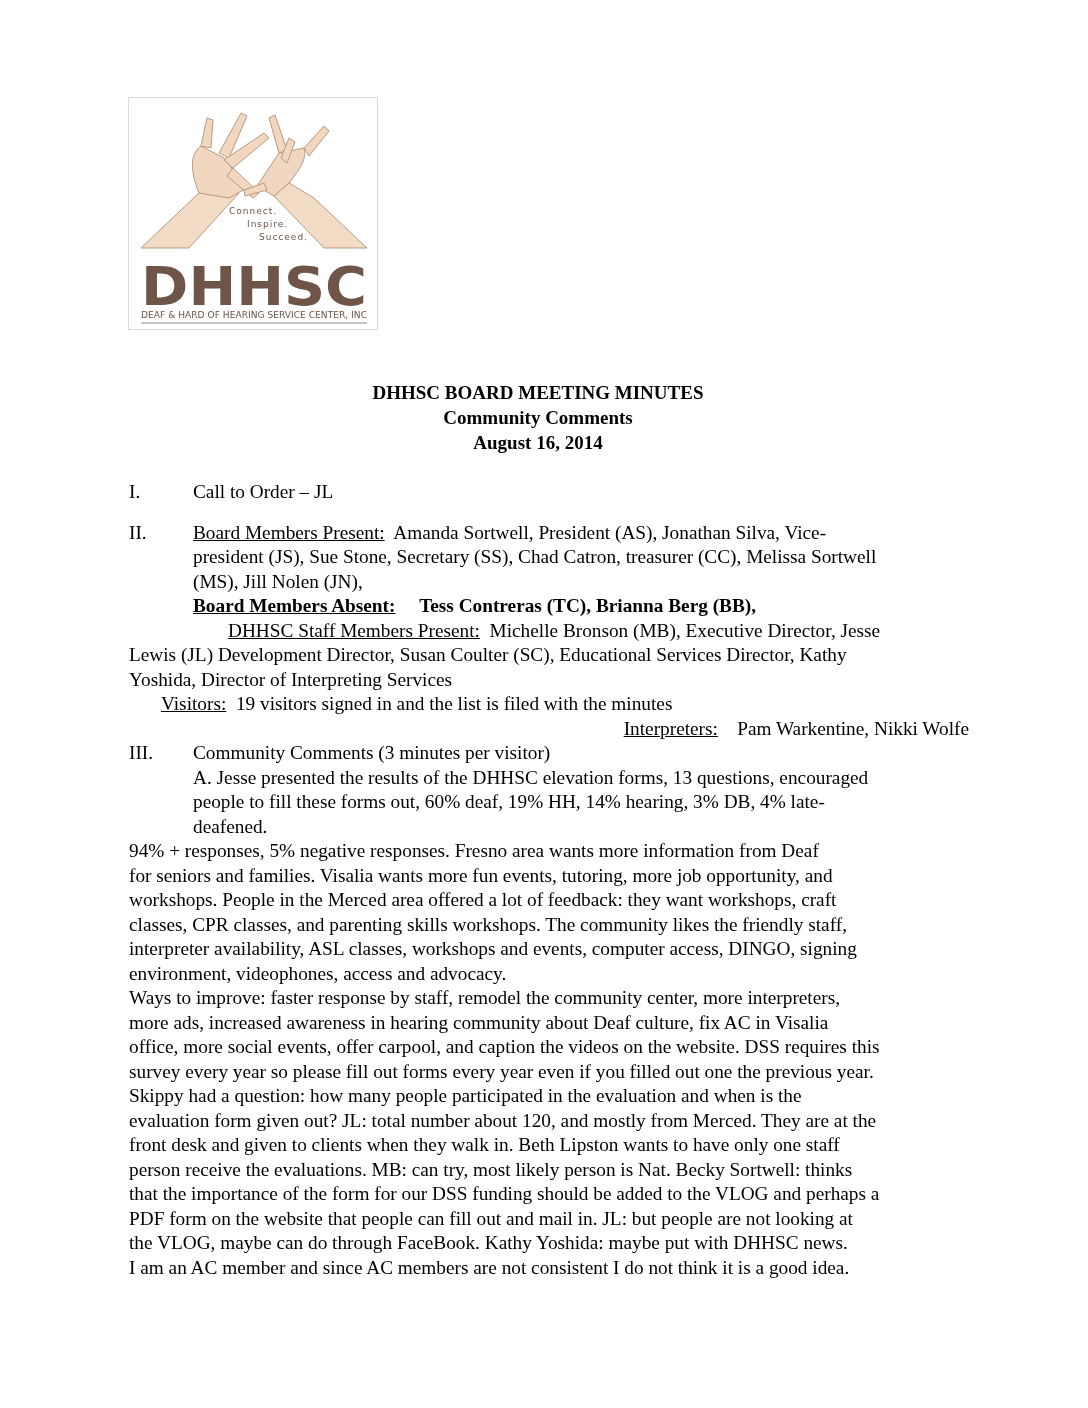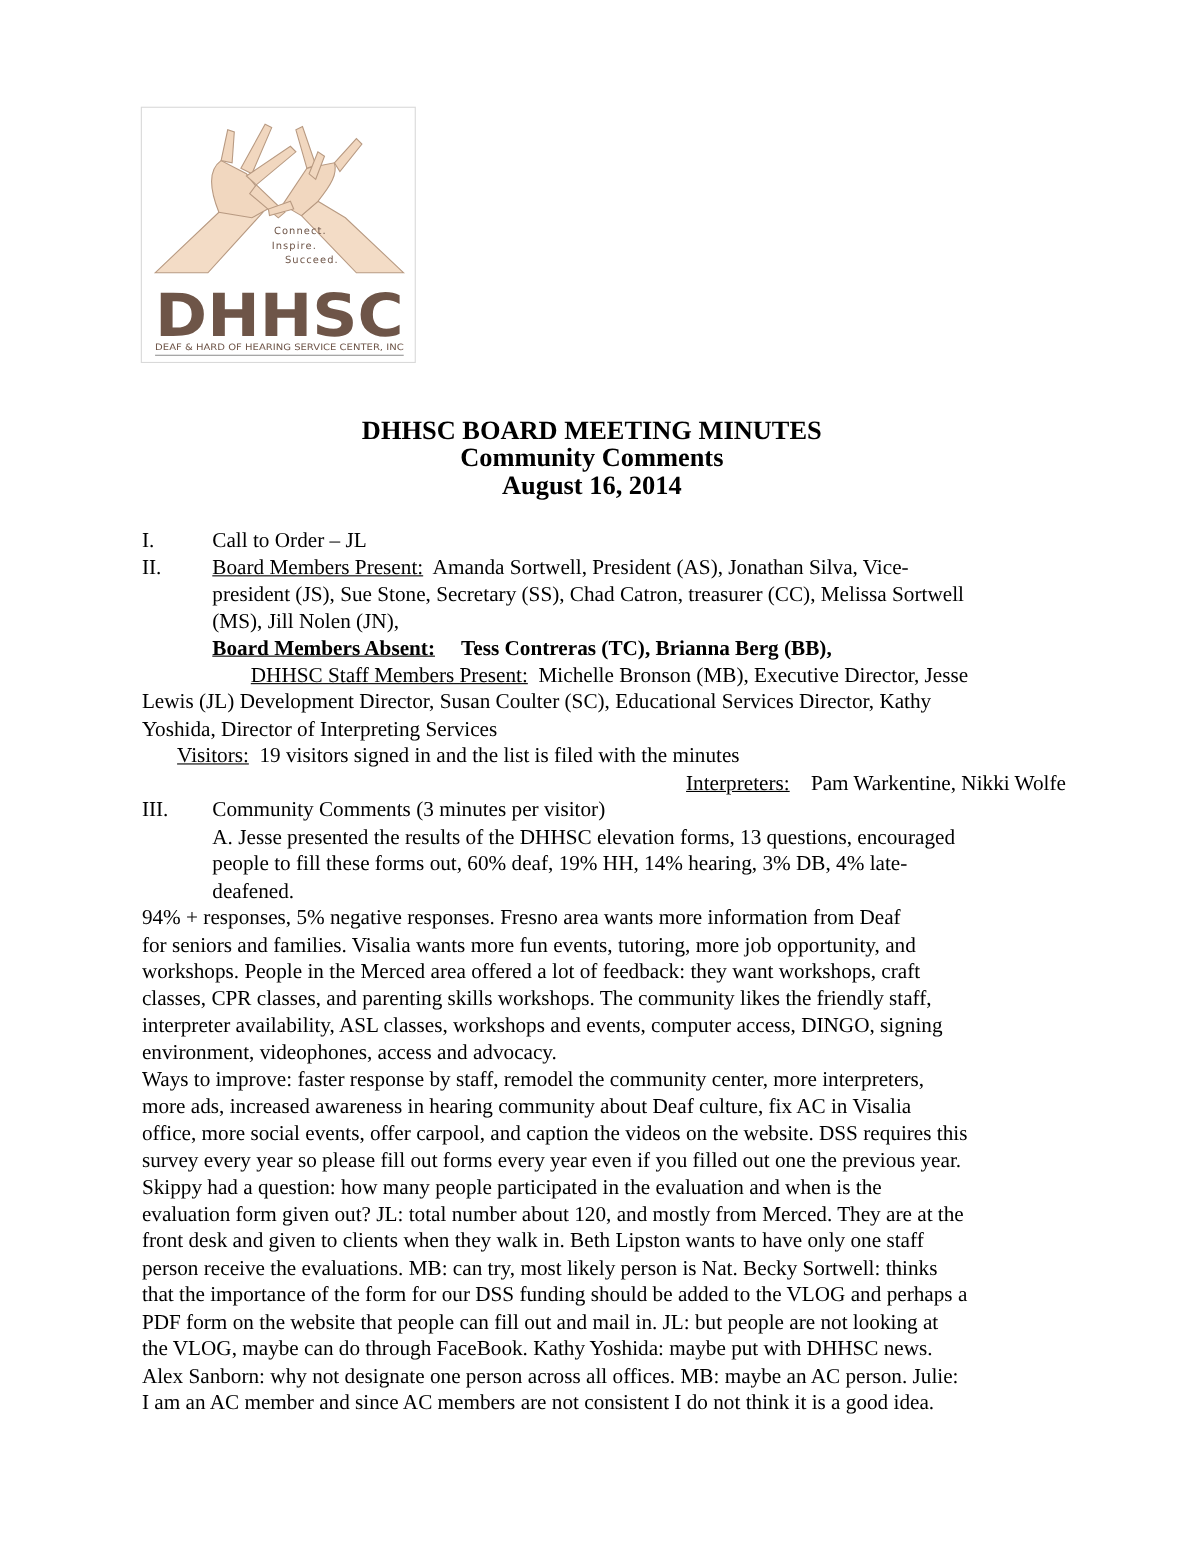--- a/index.html
+++ b/index.html
@@ -9,21 +9,21 @@
 
   
   .logo { position: absolute; left: 128px; top: 97px; width: 250px; height: 233px;
           border: 1px solid #d9d9d9; box-sizing: border-box; background: #fff; }
   .logo svg { position: absolute; left: 0; top: 0; }
   .logo-tagline { position: absolute; font-family: "DejaVu Sans", sans-serif;
           font-size: 9px; color: #6e5548; letter-spacing: 1px; }
 
   
   .title-block { position: absolute; left: 0; width: 1076px; top: 380px; text-align: center;
-                 font-weight: bold; font-size: 24px; line-height: 25px; }
+                 font-weight: bold; font-size: 19px; line-height: 25px; }
 
   
   .body { position: absolute; left: 129px; top: 480px; width: 840px;
           font-size: 19.3px; line-height: 24.5px; }
   .row { position: relative; white-space: nowrap; }
   .num { position: absolute; left: 0; }
   .indent { padding-left: 64px; white-space: normal; }
   .u { text-decoration: underline; }
   .nowrap { white-space: nowrap; }
 </style>
@@ -50,42 +50,42 @@
 
       <path d="M175 50 L195 28 L200 33 L180 58 Z" fill="#f1d7bf" stroke="#b89a82" stroke-width="1"></path>
       <path d="M150 55 L140 20 L146 17 L158 52 Z" fill="#f1d7bf" stroke="#b89a82" stroke-width="1"></path>
       <path d="M152 60 L160 40 L166 44 L158 65 Z" fill="#f1d7bf" stroke="#b89a82" stroke-width="1"></path>
       <path d="M135 85 L115 92 L116 98 L138 92 Z" fill="#f1d7bf" stroke="#b89a82" stroke-width="1"></path>
 
       <text x="125" y="207" text-anchor="middle" font-family="DejaVu Sans, sans-serif" font-weight="bold" font-size="54" fill="#6e5548" textLength="226" lengthAdjust="spacingAndGlyphs">DHHSC</text>
       <text x="125" y="220" text-anchor="middle" font-family="DejaVu Sans, sans-serif" font-size="8" fill="#6e5548" textLength="226" lengthAdjust="spacingAndGlyphs">DEAF &amp; HARD OF HEARING SERVICE CENTER, INC</text>
       <line x1="12" y1="225" x2="238" y2="225" stroke="#8a8a8a" stroke-width="1"></line>
     </svg>
-    <span class="logo-tagline" style="left:100px; top:108px;margin-left:20px;">Connect.</span>
+    <span class="logo-tagline" style="left:100px; top:108px;">Connect.</span>
     <span class="logo-tagline" style="left:118px; top:121px;">Inspire.</span>
     <span class="logo-tagline" style="left:130px; top:134px;">Succeed.</span>
   </div>
 
   <div class="title-block">
     <div>DHHSC BOARD MEETING MINUTES</div>
     <div>Community Comments</div>
     <div>August 16, 2014</div>
   </div>
 
   <div class="body">
 
     <div class="row">
       <span class="num">I.</span>
       <div class="indent nowrap"><span>Call to Order –  JL</span></div>
     </div>
 
     <div class="row">
       <span class="num">II.</span>
       <div class="indent">
-        <div class="nowrap" style="white-space:pre;"><span class="u">Board Members Present:</span><span>  Amanda Sortwell, President (AS), Jonathan Silva, Vice-</span></div>
+        <div class="nowrap" style="white-space:pre;margin-top:16px;"><span class="u">Board Members Present:</span><span>  Amanda Sortwell, President (AS), Jonathan Silva, Vice-</span></div>
         <div class="nowrap">president (JS), Sue Stone, Secretary (SS), Chad Catron, treasurer (CC), Melissa Sortwell</div>
         <div class="nowrap">(MS), Jill Nolen (JN),</div>
         <div class="nowrap" style="white-space:pre;font-weight:bold;"><span class="u">Board Members Absent:</span><span>     Tess Contreras (TC), Brianna Berg (BB),</span></div>
         <div class="nowrap" style="white-space:pre;margin-left:35px;"><span class="u">DHHSC Staff Members Present:</span><span>  Michelle Bronson (MB), Executive Director, Jesse</span></div>
       </div>
       <div class="nowrap">Lewis (JL) Development Director, Susan Coulter (SC), Educational Services Director, Kathy</div>
       <div class="nowrap">Yoshida, Director of Interpreting Services</div>
       <div class="nowrap" style="white-space:pre;margin-left:32px;"><span class="u">Visitors:</span><span>  19 visitors signed in and the list is filed with the minutes</span></div>
       <div class="nowrap" style="white-space:pre;text-align:right;"><span class="u">Interpreters:</span><span>    Pam Warkentine, Nikki Wolfe</span></div>
     </div>
@@ -114,17 +114,16 @@
       <div class="nowrap">more ads, increased awareness in hearing community about Deaf culture, fix AC in Visalia</div>
       <div class="nowrap">office, more social events, offer carpool, and caption the videos on the website. DSS requires this</div>
       <div class="nowrap">survey every year so please fill out forms every year even if you filled out one the previous year.</div>
       <div class="nowrap">Skippy had a question: how many people participated in the evaluation and when is the</div>
       <div class="nowrap">evaluation form given out? JL: total number about 120, and mostly from Merced. They are at the</div>
       <div class="nowrap">front desk and given to clients when they walk in. Beth Lipston wants to have only one staff</div>
       <div class="nowrap">person receive the evaluations. MB: can try, most likely person is Nat. Becky Sortwell:  thinks</div>
       <div class="nowrap">that the importance of the form for our DSS funding should be added to the VLOG and perhaps a</div>
       <div class="nowrap">PDF form on the website that people can fill out and mail in.  JL: but people are not looking at</div>
       <div class="nowrap">the VLOG, maybe can do through FaceBook.  Kathy Yoshida: maybe put with DHHSC news.</div>
-      <div class="nowrap">Alex Sanborn: why not designate one person across all offices.  MB: maybe an AC person. Julie:</div>
       <div class="nowrap">I am an AC member and since AC members are not consistent I do not think it is a good idea.</div>
     </div>
   </div>
 </div>
 
 </body></html>

